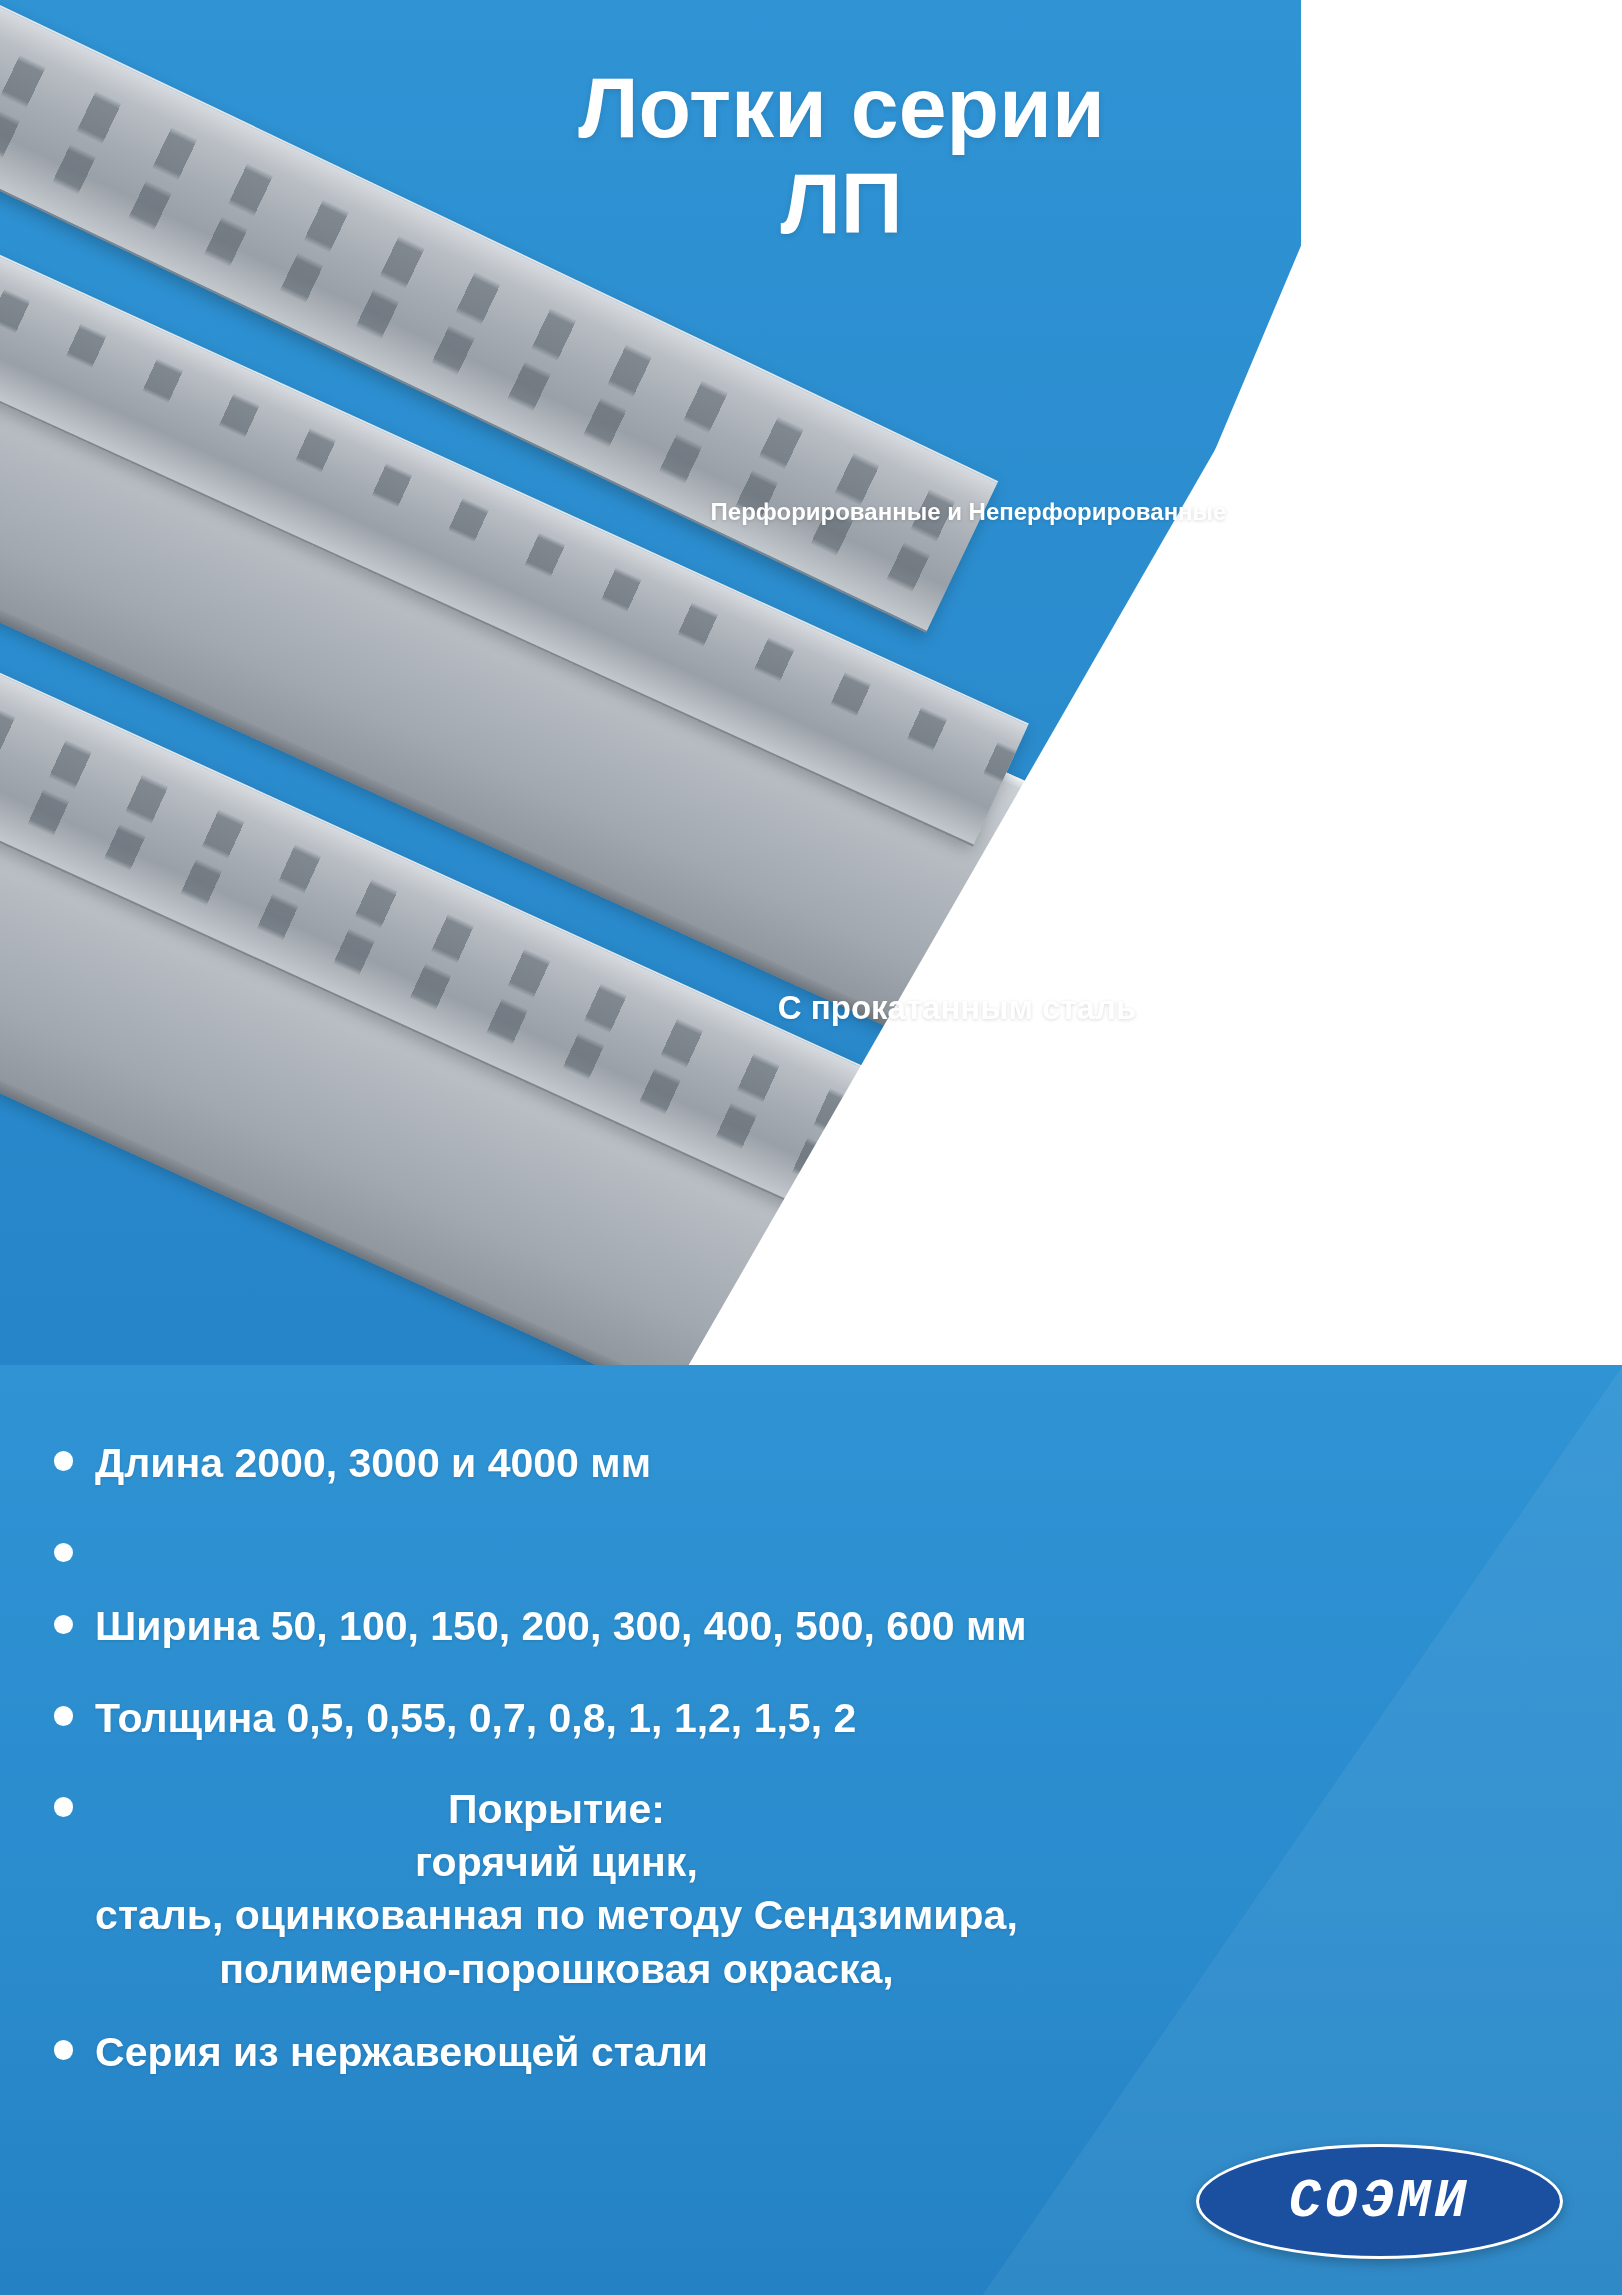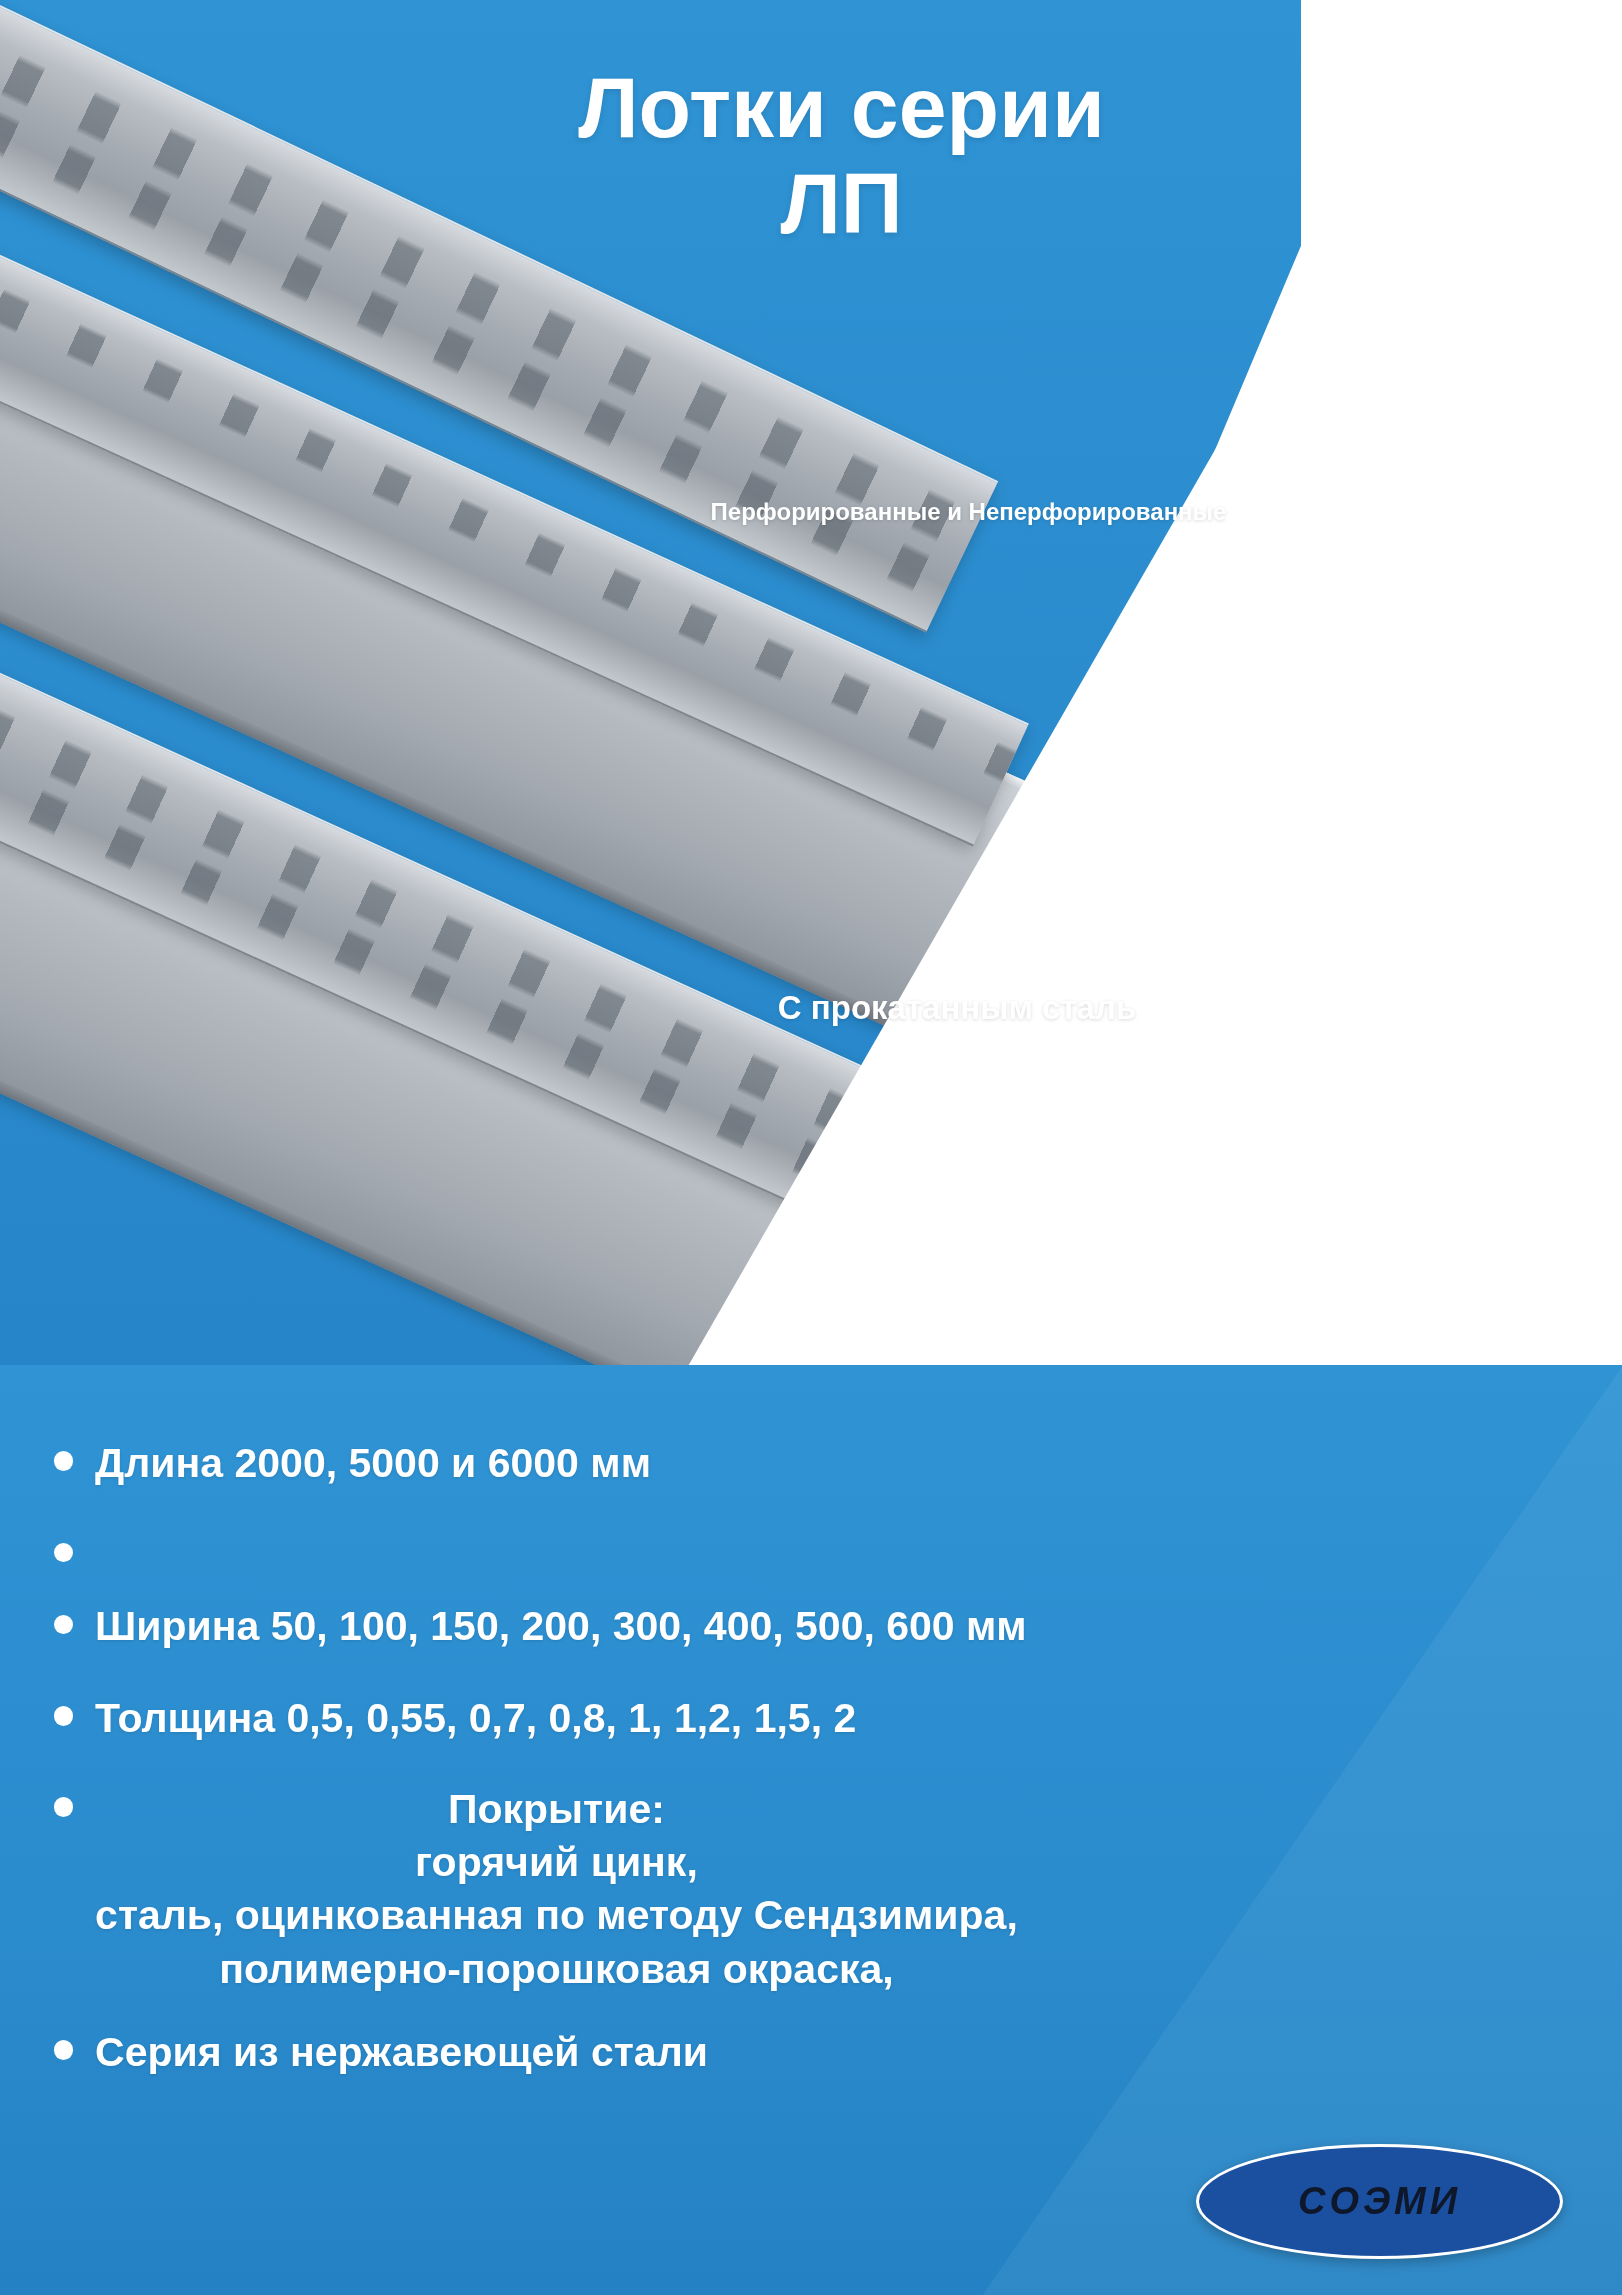--- a/index.html
+++ b/index.html
@@ -245,25 +245,25 @@
     background: #1b4fa0;
     border: 3.9px solid #ffffff;
     box-shadow: 0 3.9px 11.8px rgba(0,0,0,0.25);
   }
   .logo-text {
     position: absolute;
     inset: 0;
     display: flex;
     align-items: center;
     justify-content: center;
-    color: #0f172a;
-    font-family: Liberation Sans, sans-serif;
+    color: #ffffff;
+    font-family: Liberation Mono, monospace;
     font-style: italic;
     font-weight: bold;
-    font-size: 38px;
+    font-size: 54px;
     letter-spacing: 3.9px;
   }
 </style>
 </head>
 <body>
 
 <div class="page">
 
   <div class="hero">
     <div class="hero-bg"></div>
@@ -317,21 +317,21 @@
 
   </div>
 
   <div class="specs">
     <div class="specs-bg"></div>
     <div class="specs-wedge"></div>
 
     <div class="spec-list">
       <div class="spec-item">
         <span class="bullet"></span>
-        <span class="spec-text">Длина 2000, 5000 и 6000 мм</span>
+        <span class="spec-text">Длина 2000, 3000 и 4000 мм</span>
       </div>
       <div class="spec-item">
         <span class="bullet"></span>
       </div>
       <div class="spec-item">
         <span class="bullet"></span>
         <span class="spec-text">Ширина 50, 100, 150, 200, 300, 400, 500, 600 мм</span>
       </div>
       <div class="spec-item">
         <span class="bullet"></span>

